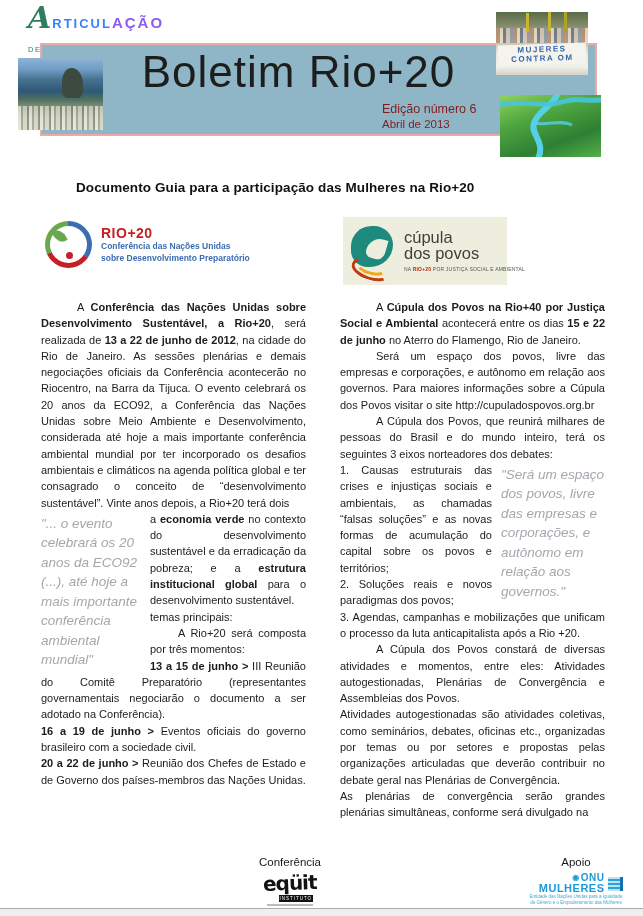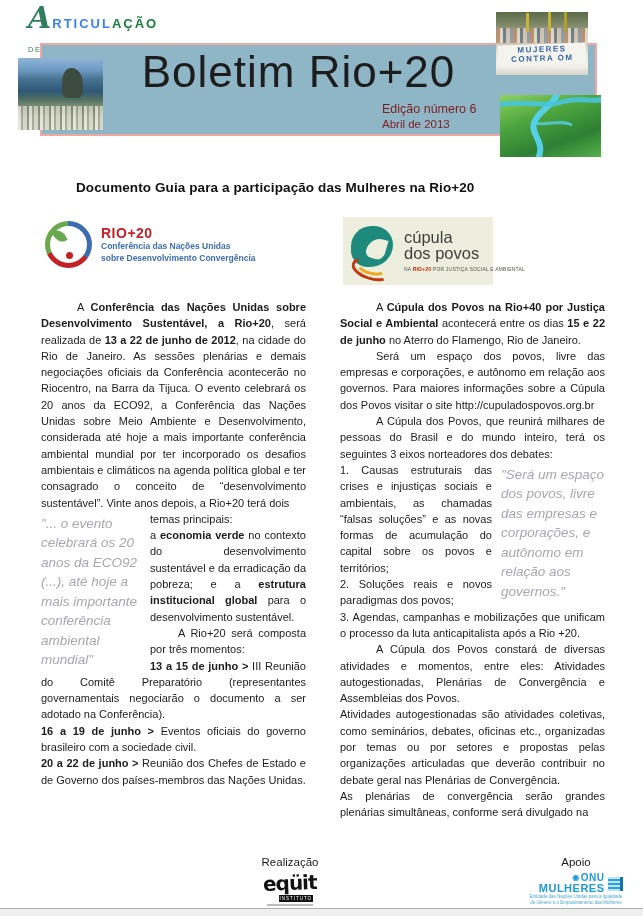--- a/index.html
+++ b/index.html
@@ -6,21 +6,21 @@
   .page {
     position:relative; width:643px; height:916px; background:#ffffff;
     font-family:"Liberation Sans", sans-serif; color:#1c1c1c; overflow:hidden;
     margin:0 auto;
   }
   
   .amb-logo { position:absolute; left:28px; top:3px; line-height:1; }
   .amb-line1 { white-space:nowrap; }
   .amb-a { font-family:"DejaVu Serif", serif; font-style:italic; font-size:30px; color:#2e7d5b; font-weight:bold; margin-right:1px; }
   .amb-rest { font-size:13px; font-weight:bold; color:#3b82f6; letter-spacing:2px;text-align:right; }
-  .amb-accent { font-size:13px; font-weight:bold; color:#15803d; letter-spacing:2px; }
+  .amb-accent { font-size:15px; font-weight:bold; color:#8b5cf6; letter-spacing:2px; }
   .amb-line2 { font-size:7.5px; color:#2e7d5b; letter-spacing:1.6px; margin-top:13px; }
 
   .banner { position:absolute; left:40px; top:43px; width:557px; height:93px; box-sizing:border-box;
             background:#8fb6c7; border:2px solid #f0a9a2; }
   .banner-title { position:absolute; left:0; right:40px; top:2px; text-align:center;
                   font-size:44px; font-weight:400; color:#1d1d1d; letter-spacing:1px; }
   .banner-meta { position:absolute; left:340px; top:57px; color:#7f1d1d; }
   .edition { font-size:12.5px; }
   .date { font-size:11.5px; margin-top:2px; }
 
@@ -52,21 +52,21 @@
   .rio20-logo { position:absolute; left:45px; top:221px; display:flex; align-items:center; gap:9px; }
   .rio-emblem { position:relative; width:47px; height:47px; border-radius:50%; flex:0 0 auto;
     background:conic-gradient(from 0deg,#3c6db0 0 35%,#c42127 35% 68%,#6aa84f 68% 100%); }
   .rio-emblem::before { content:''; position:absolute; inset:5px; background:#fff; border-radius:50%; }
   .rio-emblem .leaf { position:absolute; left:9px; top:8px; width:11px; height:14px; background:#6aa84f;
     border-radius:0 80% 0 80%; transform:rotate(-28deg); }
   .rio-emblem .figure { position:absolute; left:21px; bottom:9px; width:7px; height:7px; background:#c42127; border-radius:50%; }
   .rio-brand { font-size:14px; font-weight:bold; color:#c42127; letter-spacing:.5px; }
   .rio-sub { font-size:8.5px; font-weight:bold; color:#3c6db0; line-height:1.3; }
 
-  .cupula-box { position:absolute; left:343px; top:217px; width:150px; height:68px; box-sizing:border-box;
+  .cupula-box { position:absolute; left:343px; top:217px; width:164px; height:68px; box-sizing:border-box;
     background:#edeedd; display:flex; align-items:center; gap:8px; padding:5px 7px; }
   .cupula-emblem { position:relative; width:46px; height:52px; flex:0 0 auto; }
   .cupula-emblem .blob { position:absolute; left:1px; top:1px; width:42px; height:41px;
     background:#1e8a7d; border-radius:52% 48% 58% 42%; }
   .cupula-emblem .bird { position:absolute; left:17px; top:13px; width:19px; height:21px;
     background:#edeedd; border-radius:100% 0 60% 45%; transform:rotate(16deg); }
   .cupula-emblem .sw { position:absolute; border:3px solid transparent; border-radius:50%; }
   .cupula-emblem .sw1 { left:1px; top:34px; width:34px; height:15px;
     border-bottom-color:#c43a10; border-left-color:#c43a10; transform:rotate(18deg); }
   .cupula-emblem .sw2 { left:6px; top:32px; width:26px; height:12px;
@@ -150,21 +150,21 @@
   <h1 class="doc-heading">Documento Guia para a participação das Mulheres na Rio+20</h1>
 
   <div class="rio20-logo">
     <div class="rio-emblem">
         <i class="leaf"></i>
         <i class="figure"></i>
       </div>
     <div class="rio-text">
       <div class="rio-brand">RIO+20</div>
       <div class="rio-sub">Conferência das Nações Unidas</div>
-      <div class="rio-sub">sobre Desenvolvimento Convergência</div>
+      <div class="rio-sub">sobre Desenvolvimento Preparatório</div>
     </div>
   </div>
 
   <div class="cupula-box">
     <div class="cupula-emblem">
       <i class="blob"></i>
       <i class="bird"></i>
       <i class="sw sw1"></i>
       <i class="sw sw2"></i>
     </div>
@@ -177,43 +177,43 @@
         <span>NA</span>
         <b>RIO+20</b>
         <span>POR JUSTIÇA SOCIAL E AMBIENTAL</span>
       </div>
     </div>
   </div>
 
   <div class="col left">
     <p class="indent"><span>A </span><b>Conferência das Nações Unidas sobre Desenvolvimento Sustentável, a Rio+20</b><span>, será realizada de </span><b>13 a 22 de junho de 2012</b><span>, na cidade do Rio de Janeiro. As sessões plenárias e demais negociações oficiais da Conferência acontecerão no Riocentro, na Barra da Tijuca. O evento celebrará os 20 anos da ECO92, a Conferência das Nações Unidas sobre Meio Ambiente e Desenvolvimento, considerada até hoje a mais importante conferência ambiental mundial por ter incorporado os desafios ambientais e climáticos na agenda política global e ter consagrado o conceito de “desenvolvimento sustentável”.  Vinte anos depois, a Rio+20 terá dois</span></p>
     <aside class="quote">"... o evento celebrará os 20 anos da ECO92 (...), até hoje a mais importante conferência ambiental mundial"</aside>
+    <p><span>a </span><b>economia verde</b><span> no contexto do desenvolvimento sustentável e da erradicação da pobreza; e a </span><b>estrutura institucional global</b><span> para o desenvolvimento sustentável.</span></p>
     <p><span>temas principais:</span></p>
-    <p><span>a </span><b>economia verde</b><span> no contexto do desenvolvimento sustentável e da erradicação da pobreza; e a </span><b>estrutura institucional global</b><span> para o desenvolvimento sustentável.</span></p>
     <p class="indent2"><span>A Rio+20 será composta por três momentos:</span></p>
     <p><b>13 a 15 de junho &gt;</b><span> III Reunião do Comitê Preparatório (representantes governamentais negociarão o documento a ser adotado na Conferência).</span></p>
     <p><b>16 a 19 de junho &gt;</b><span> Eventos oficiais do governo brasileiro com a sociedade civil.</span></p>
     <p><b>20 a 22 de junho &gt;</b><span> Reunião dos Chefes de Estado e de Governo dos países-membros das Nações Unidas.</span></p>
   </div>
 
   <div class="col right">
     <p class="indent"><span>A </span><b>Cúpula dos Povos na Rio+40 por Justiça Social e Ambiental</b><span> acontecerá entre os dias </span><b>15 e 22 de junho</b><span> no Aterro do Flamengo, Rio de Janeiro.</span></p>
     <p class="indent"><span><span>Será um espaço dos povos, livre das empresas e corporações, e autônomo em relação aos governos. Para maiores informações sobre a Cúpula dos Povos visitar o site </span></span><span class="url">http://cupuladospovos.org.br</span></p>
     <p class="indent"><span>A Cúpula dos Povos, que reunirá milhares de pessoas do Brasil e do mundo inteiro, terá os seguintes 3 eixos norteadores dos debates:</span></p>
     <aside class="quote rightq">"Será um espaço dos povos, livre das empresas e corporações, e autônomo em relação aos governos."</aside>
     <p><span>1. Causas estruturais das crises e injustiças sociais e ambientais, as chamadas “falsas soluções” e as novas formas de acumulação do capital sobre os povos e territórios;</span></p>
     <p><span>2. Soluções reais e novos paradigmas dos povos;</span></p>
     <p><span>3. Agendas, campanhas e mobilizações que unificam o processo da luta anticapitalista após a Rio +20.</span></p>
     <p class="indent"><span>A Cúpula dos Povos constará de diversas atividades e momentos, entre eles: Atividades autogestionadas, Plenárias de Convergência e Assembleias dos Povos.</span></p>
     <p><span>Atividades autogestionadas são atividades coletivas, como seminários, debates, oficinas etc., organizadas por temas ou por setores e propostas pelas organizações articuladas que deverão contribuir no debate geral nas Plenárias de Convergência.</span></p>
     <p><span>As plenárias de convergência serão grandes plenárias simultâneas, conforme será divulgado na</span></p>
   </div>
 
   <div class="footer-realizacao">
-    <div class="footer-label">Realização</div>
+    <div class="footer-label">Conferência</div>
     <div class="equit-logo">
       <div class="equit-name">eqüit</div>
       <span class="equit-inst">INSTITUTO</span>
       <div class="equit-line"></div>
     </div>
   </div>
 
   <div class="footer-apoio">
     <div class="footer-label">Apoio</div>
     <div class="onu-logo">

